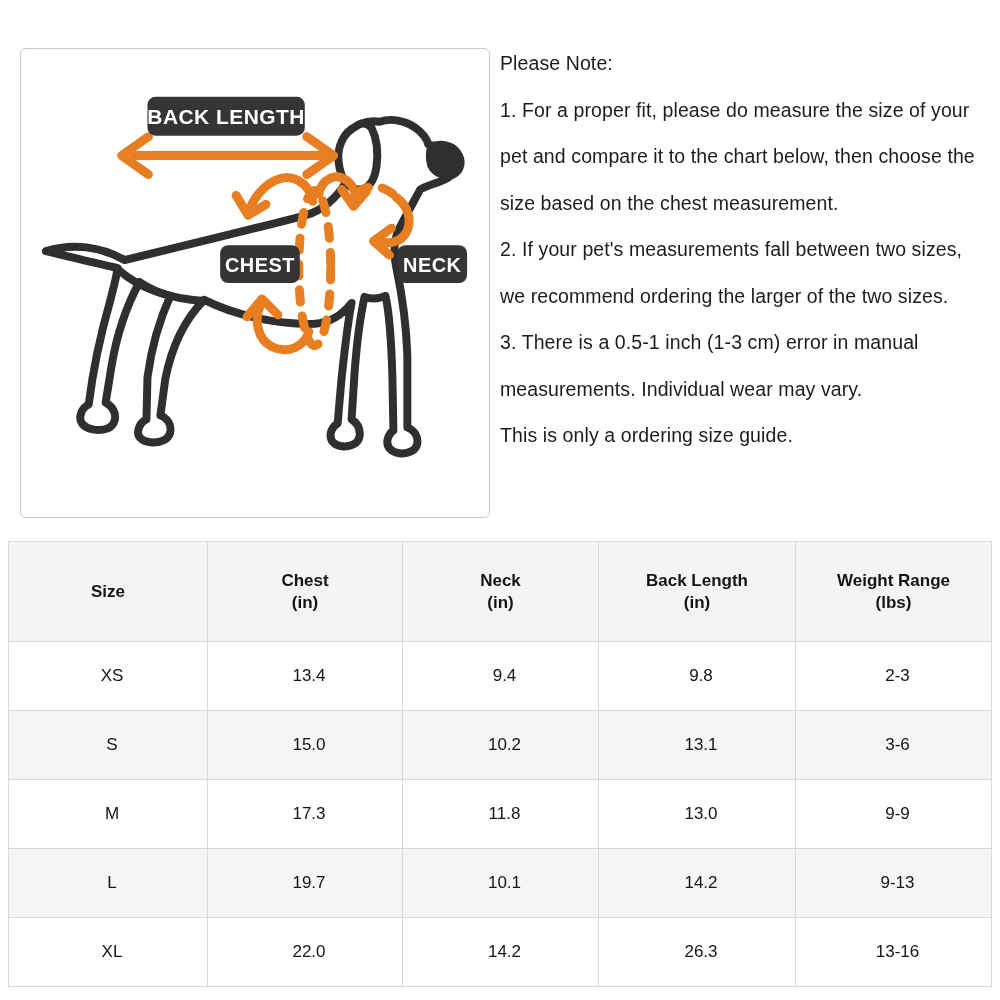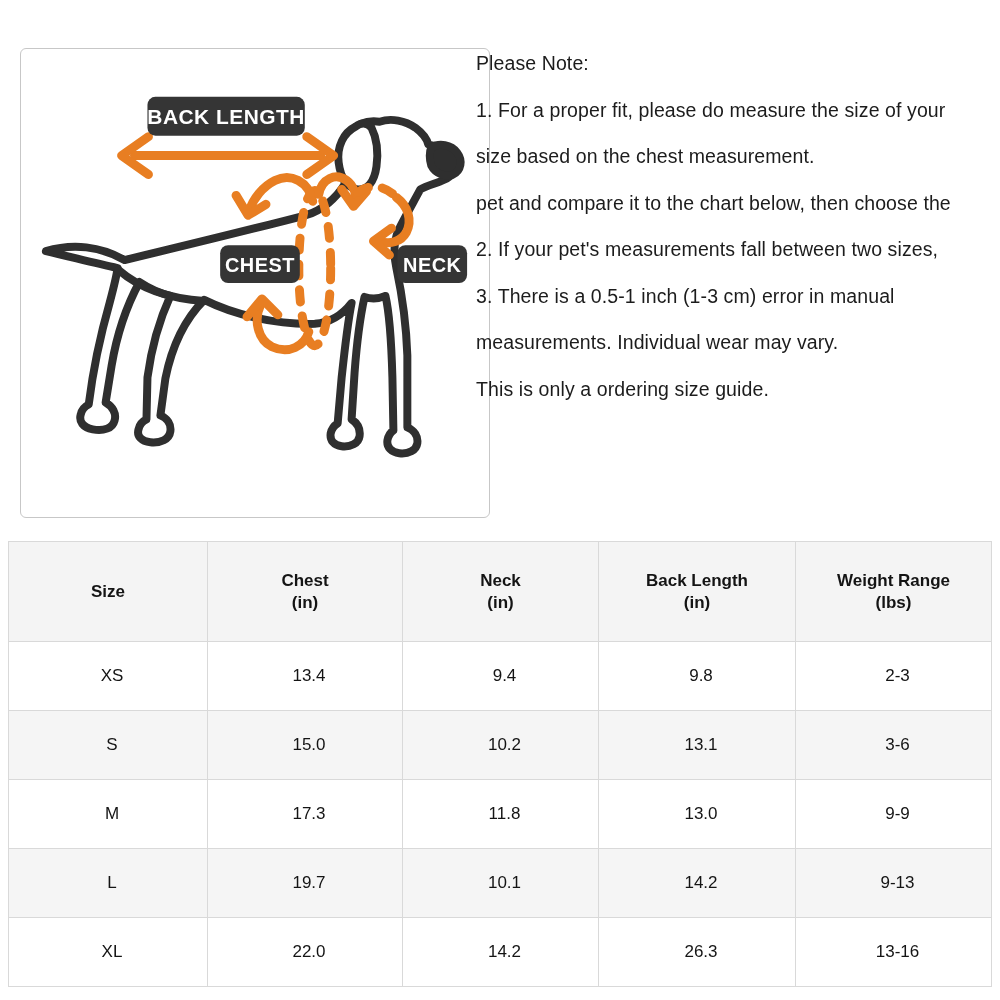--- a/index.html
+++ b/index.html
@@ -12,21 +12,21 @@
     width: 470px; height: 470px;
     background: #ffffff;
     border: 1px solid #c7c7c7;
     border-radius: 6px;
     overflow: hidden;
   }
   .diagram-box svg { display: block; }
 
   
   .notes {
-    position: absolute; left: 476px; top: 40px; width: 498px;
+    position: absolute; left: 500px; top: 40px; width: 498px;
   }
   .note-line {
     font-size: 19.5px;
     line-height: 46.5px;
     height: 46.5px;
     white-space: nowrap;
     color: #1c1c1c;
     letter-spacing: 0.1px;
   }
 
@@ -182,23 +182,24 @@
         <rect x="378" y="197" width="70" height="38" rx="8" fill="#353535"></rect>
         <text x="413" y="224" font-size="20" fill="#ffffff" letter-spacing="0.5">NECK</text>
       </g>
     </g>
   </svg>
 </div>
 
 <div class="notes">
   <div class="note-line">Please Note:</div>
   <div class="note-line">1. For a proper fit, please do measure the size of your</div>
+  <div class="note-line">pet and compare it to the chart below, then choose the</div>
   <div class="note-line">size based on the chest measurement.</div>
-  <div class="note-line">pet and compare it to the chart below, then choose the</div>
   <div class="note-line">2. If your pet's measurements fall between two sizes,</div>
+  <div class="note-line">we recommend ordering the larger of the two sizes.</div>
   <div class="note-line">3. There is a 0.5-1 inch (1-3 cm) error in manual</div>
   <div class="note-line">measurements. Individual wear may vary.</div>
   <div class="note-line">This is only a ordering size guide.</div>
 </div>
 
 <table class="size-table">
   <colgroup>
     <col style="width:199px">
       <col style="width:195px">
       <col style="width:196px">

